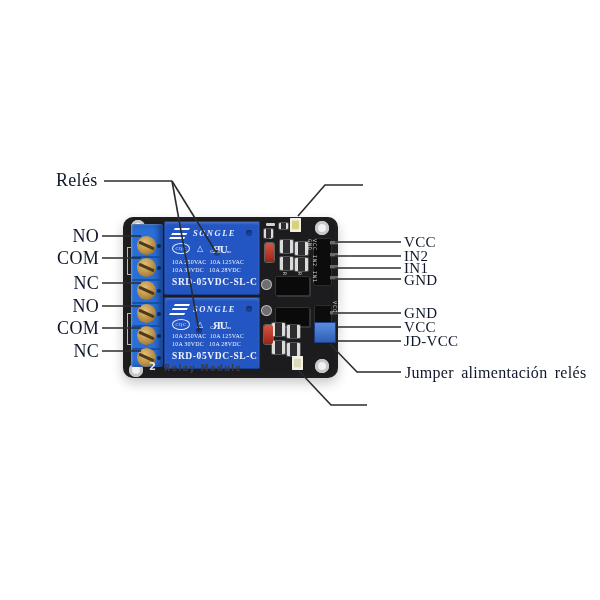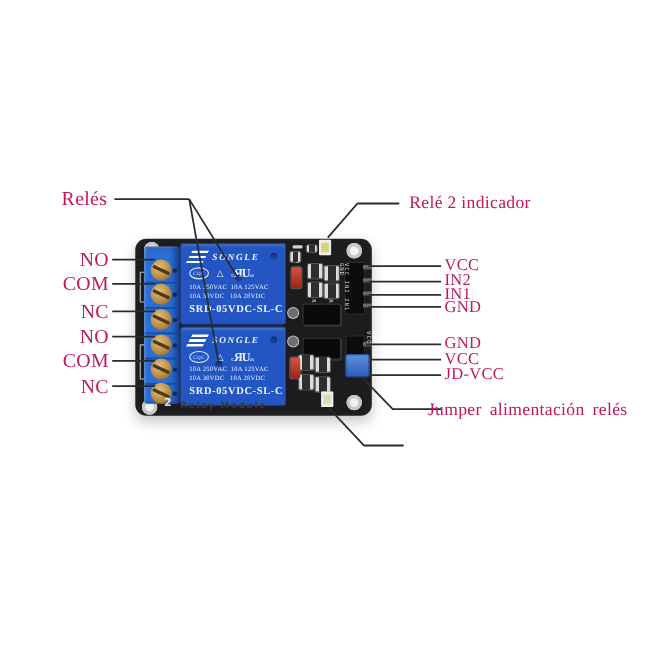--- a/index.html
+++ b/index.html
@@ -1,19 +1,19 @@
 <!DOCTYPE html>
 <html><head>
 <meta charset="utf-8">
 <style>
   html,body{margin:0;padding:0;background:#fff;}
   #canvas{position:relative;width:600px;height:600px;background:#ffffff;overflow:hidden;
           font-family:"Liberation Serif", serif;color:#2d2d2d;}
   .abs{position:absolute;}
-  .lbl{position:absolute;line-height:1;white-space:nowrap;color:#be185d;letter-spacing:.3px;
+  .lbl{position:absolute;line-height:1;white-space:nowrap;color:#0f172a;letter-spacing:.3px;
        transform:translateY(-50%);}
   .lbl.big{font-size:18px;}
   .lbl.mid{font-size:15px;}
   .lbl.right-a{text-align:left;}
   
   #board{position:absolute;left:123px;top:217px;width:215px;height:161px;background:#1c1c1e;
          border-radius:10px;box-shadow:0 5px 12px rgba(0,0,0,.22), inset 0 0 10px rgba(255,255,255,.04);}
   .hole{position:absolute;width:14px;height:14px;border-radius:50%;background:#f1f1f1;
         box-shadow:inset 0 0 0 3px #c7c7c7;}
   #tblock{position:absolute;left:8px;top:7px;width:32px;height:143px;background:#2a6fd8;
@@ -219,26 +219,25 @@
 
   <div class="lbl big z6" style="left:56px;top:180px;">Relés</div>
 
   <div class="lbl big right-a z6" style="right:501px;top:236px;">NO</div>
   <div class="lbl big right-a z6" style="right:501px;top:258px;">COM</div>
   <div class="lbl big right-a z6" style="right:501px;top:283px;">NC</div>
   <div class="lbl big right-a z6" style="right:501px;top:306px;">NO</div>
   <div class="lbl big right-a z6" style="right:501px;top:328px;">COM</div>
   <div class="lbl big right-a z6" style="right:501px;top:351px;">NC</div>
 
-  <div class="lbl z6" style="left:372px;top:185px;font-size:16px;">Relé 2 indicador</div>
 
   <div class="lbl mid z6" style="left:404px;top:242px;">VCC</div>
   <div class="lbl mid z6" style="left:404px;top:256px;">IN2</div>
   <div class="lbl mid z6" style="left:404px;top:268px;">IN1</div>
   <div class="lbl mid z6" style="left:404px;top:280px;">GND</div>
 
   <div class="lbl mid z6" style="left:404px;top:313px;">GND</div>
   <div class="lbl mid z6" style="left:404px;top:327px;">VCC</div>
   <div class="lbl mid z6" style="left:404px;top:341px;">JD-VCC</div>
 
-  <div class="lbl z6" style="left:389px;top:373px;font-size:16px;word-spacing:3px;">Jumper alimentación relés</div>
+  <div class="lbl z6" style="left:405px;top:373px;font-size:16px;word-spacing:3px;">Jumper alimentación relés</div>
 
 </div>
 
 </body></html>

